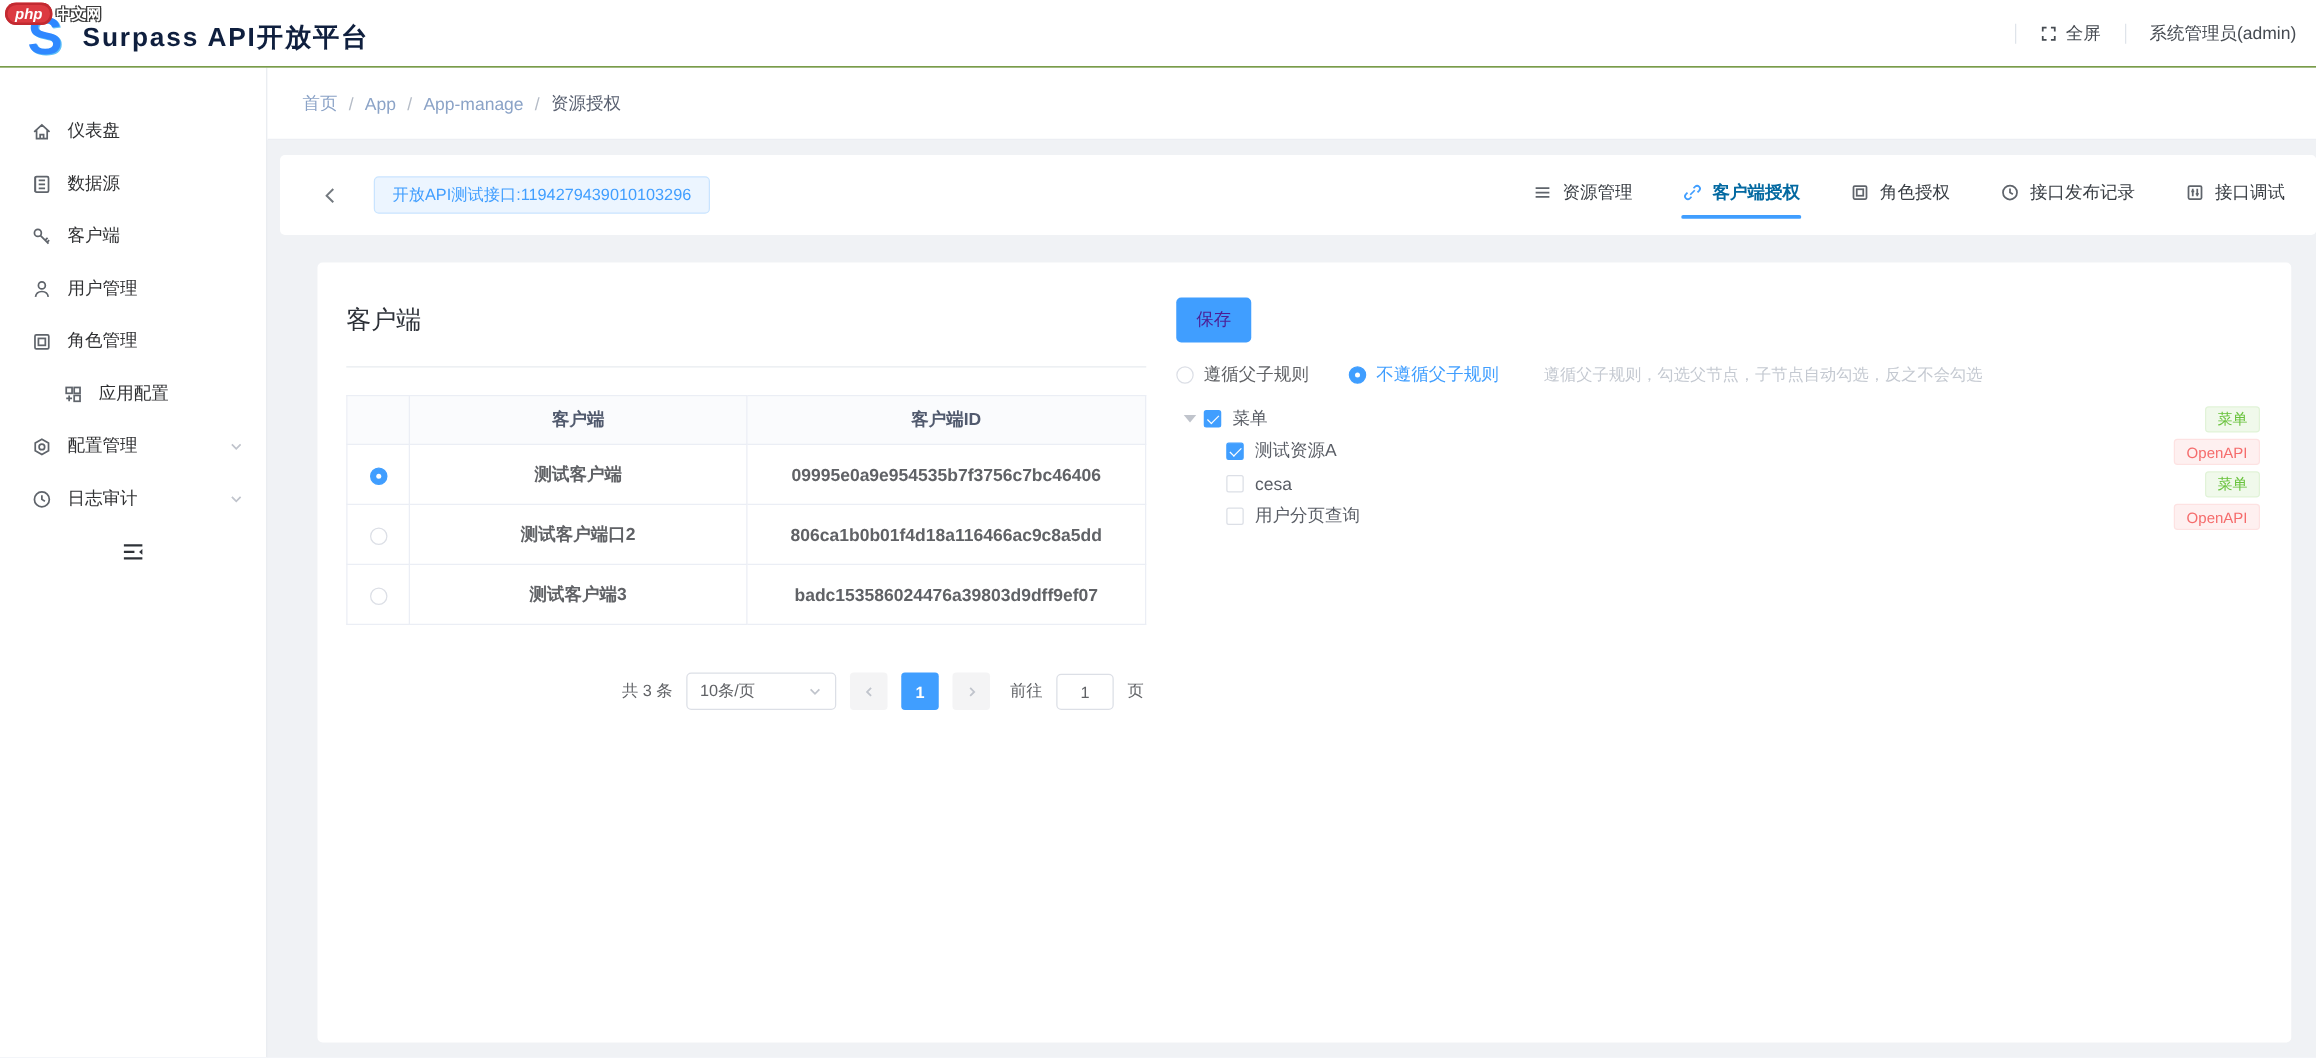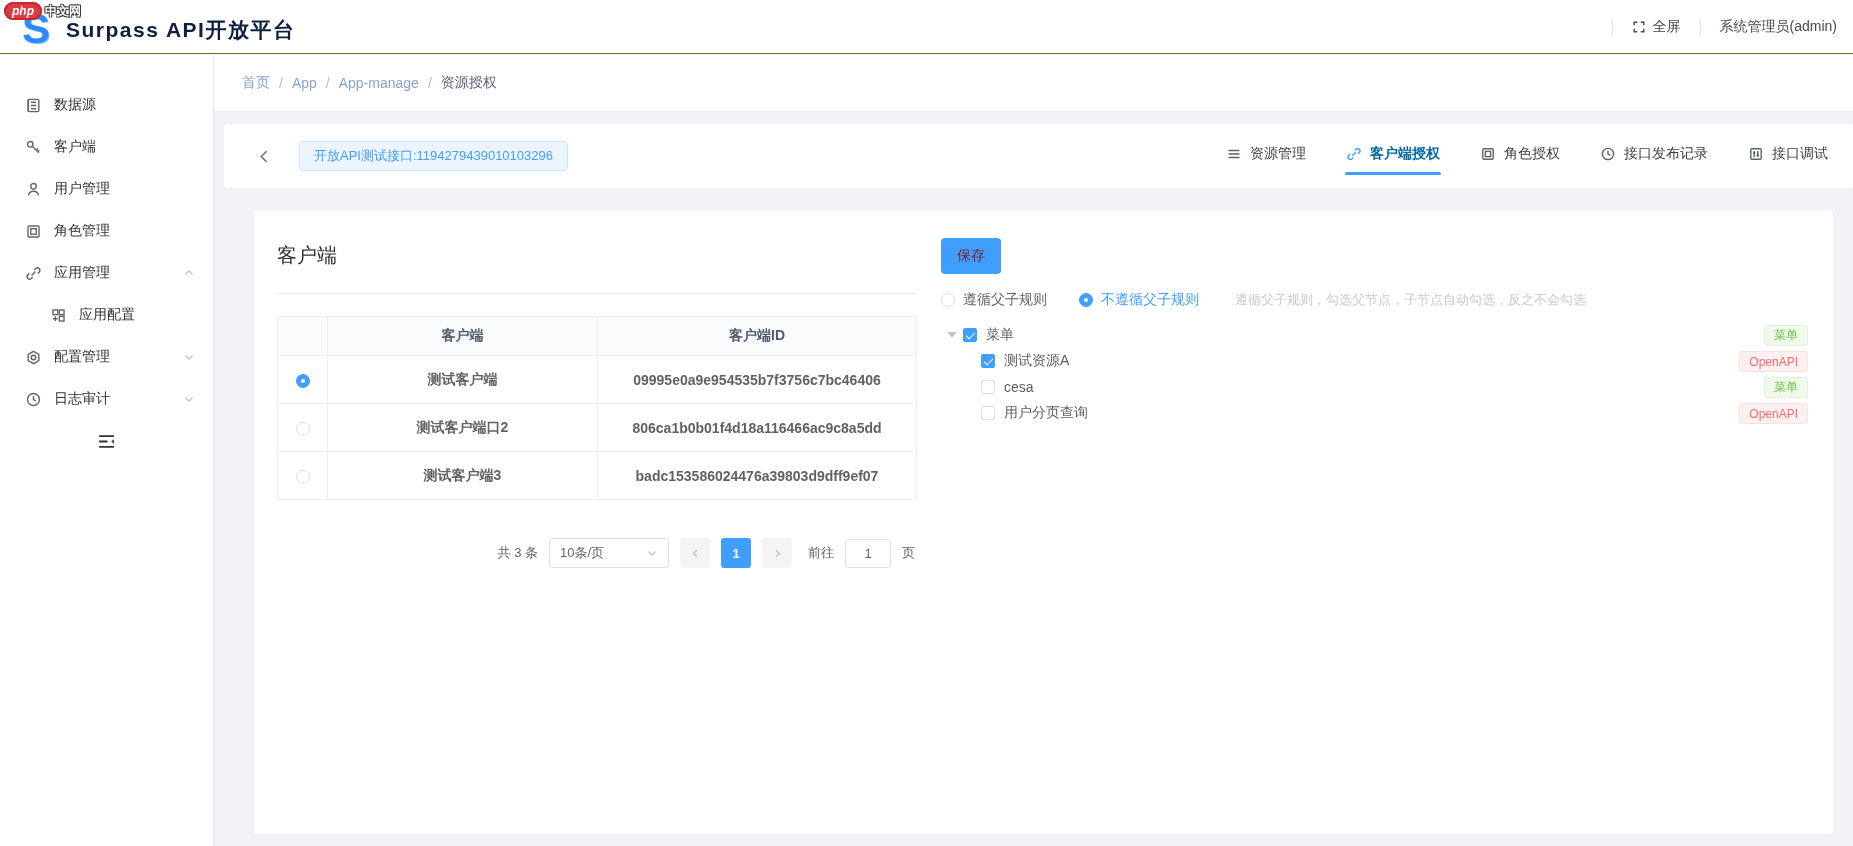--- a/index.html
+++ b/index.html
@@ -70,21 +70,21 @@
   .size-select { width:120px; height:30px; border:1px solid #dcdfe6; border-radius:4px; display:flex; align-items:center; justify-content:space-between; padding:0 10px; color:#606266; cursor:pointer; background:#fff; }
   .select-arrow { width:12px; height:12px; color:#c0c4cc; display:flex; }
   .page-btn { width:30px; height:30px; border-radius:3px; background:#f4f4f5; display:flex; align-items:center; justify-content:center; color:#c0c4cc; cursor:pointer; }
   .page-btn .icon-12 { width:11px; height:11px; }
   .page-num { width:30px; height:30px; border-radius:3px; background:#409eff; color:#fff; display:flex; align-items:center; justify-content:center; font-weight:bold; cursor:pointer; }
   .goto-label { margin-left:5px; }
   .goto-input { width:46px; height:29px; border:1px solid #dcdfe6; border-radius:4px; text-align:center; font-size:13px; color:#606266; outline:none; font-family:inherit; }
 
   
   .right-col { flex:1; min-width:0; padding-top:2px; }
-  .save-btn { background:#409eff; color:#7f1d1d; border:none; border-radius:4px; font-size:14px; padding:9px 16px; cursor:pointer; font-family:inherit; }
+  .save-btn { background:#409eff; color:#4c1d95; border:none; border-radius:4px; font-size:14px; padding:9px 16px; cursor:pointer; font-family:inherit; }
   .rule-row { display:flex; align-items:center; margin-top:17px; font-size:14px; }
   .rule-opt { display:flex; align-items:center; gap:8px; margin-right:32px; cursor:pointer; color:#606266; }
   .rule-opt.selected { color:#409eff; }
   .rule-hint { color:#c4c9d1; font-size:13px; margin-left:4px; }
   .tree { margin-top:13px; }
   .tree-row { height:26px; display:flex; align-items:center; position:relative; cursor:pointer; }
   .caret-box { width:22px; display:flex; justify-content:center; flex:none; }
   .caret-down { width:0; height:0; border:5px solid transparent; border-top:6px solid #c0c4cc; margin-top:5px; }
   .indent { width:18px; flex:none; }
   .checkbox { width:14px; height:14px; border:1px solid #dcdfe6; border-radius:2px; background:#fff; position:relative; flex:none; cursor:pointer; }
@@ -122,20 +122,28 @@
       <span>系统管理员(admin)</span>
     </div>
   </div>
 
   <div class="body-row">
 
     <div class="sidebar">
       <div class="menu-item">
         <span class="mi-icon">
             <svg viewBox="0 0 16 16" fill="none" stroke="currentColor" stroke-width="1.3">
+              <path d="M2.2 8 8 2.7 13.8 8M4 6.7V13h8V6.7M6.7 13v-3h2.6v3"></path>
+            </svg>
+          </span>
+        <span>仪表盘</span>
+      </div>
+      <div class="menu-item">
+        <span class="mi-icon">
+            <svg viewBox="0 0 16 16" fill="none" stroke="currentColor" stroke-width="1.3">
               <rect x="3" y="2.2" width="10" height="11.6" rx="1"></rect>
               <path d="M5.6 5h4.8M5.6 8h4.8M5.6 11h4.8M3 2.2v11.6"></path>
             </svg>
           </span>
         <span>数据源</span>
       </div>
       <div class="menu-item">
         <span class="mi-icon">
             <svg viewBox="0 0 16 16" fill="none" stroke="currentColor" stroke-width="1.3">
               <circle cx="5" cy="5" r="2.6"></circle>
@@ -154,33 +162,20 @@
         <span>用户管理</span>
       </div>
       <div class="menu-item">
         <span class="mi-icon">
             <svg viewBox="0 0 16 16" fill="none" stroke="currentColor" stroke-width="1.3">
               <rect x="2.8" y="2.8" width="10.4" height="10.4" rx="1"></rect>
               <rect x="5.4" y="5.4" width="5.2" height="5.2"></rect>
             </svg>
           </span>
         <span>角色管理</span>
-      </div>
-      <div class="menu-item">
-        <span class="mi-icon">
-            <svg viewBox="0 0 16 16" fill="none" stroke="currentColor" stroke-width="1.3">
-              <path d="M6.2 9.8l3.6-3.6M8.8 4.6l1.3-1.3a2.3 2.3 0 0 1 3.25 3.25L12 7.9M7.2 11.4 5.9 12.7a2.3 2.3 0 0 1-3.25-3.25L4 8.1"></path>
-            </svg>
-          </span>
-        <span>应用管理</span>
-        <span class="menu-chevron up">
-            <svg viewBox="0 0 12 12" fill="none" stroke="currentColor" stroke-width="1.4">
-              <path d="M2.5 4.5 6 8l3.5-3.5"></path>
-            </svg>
-          </span>
       </div>
       <div class="menu-item sub">
         <span class="mi-icon">
             <svg viewBox="0 0 16 16" fill="none" stroke="currentColor" stroke-width="1.3">
               <rect x="2.8" y="2.8" width="4.4" height="4.4"></rect>
               <rect x="8.8" y="2.8" width="4.4" height="4.4"></rect>
               <rect x="8.8" y="8.8" width="4.4" height="4.4"></rect>
               <path d="M5 8.8v4.4M2.8 11h4.4"></path>
             </svg>
           </span>

